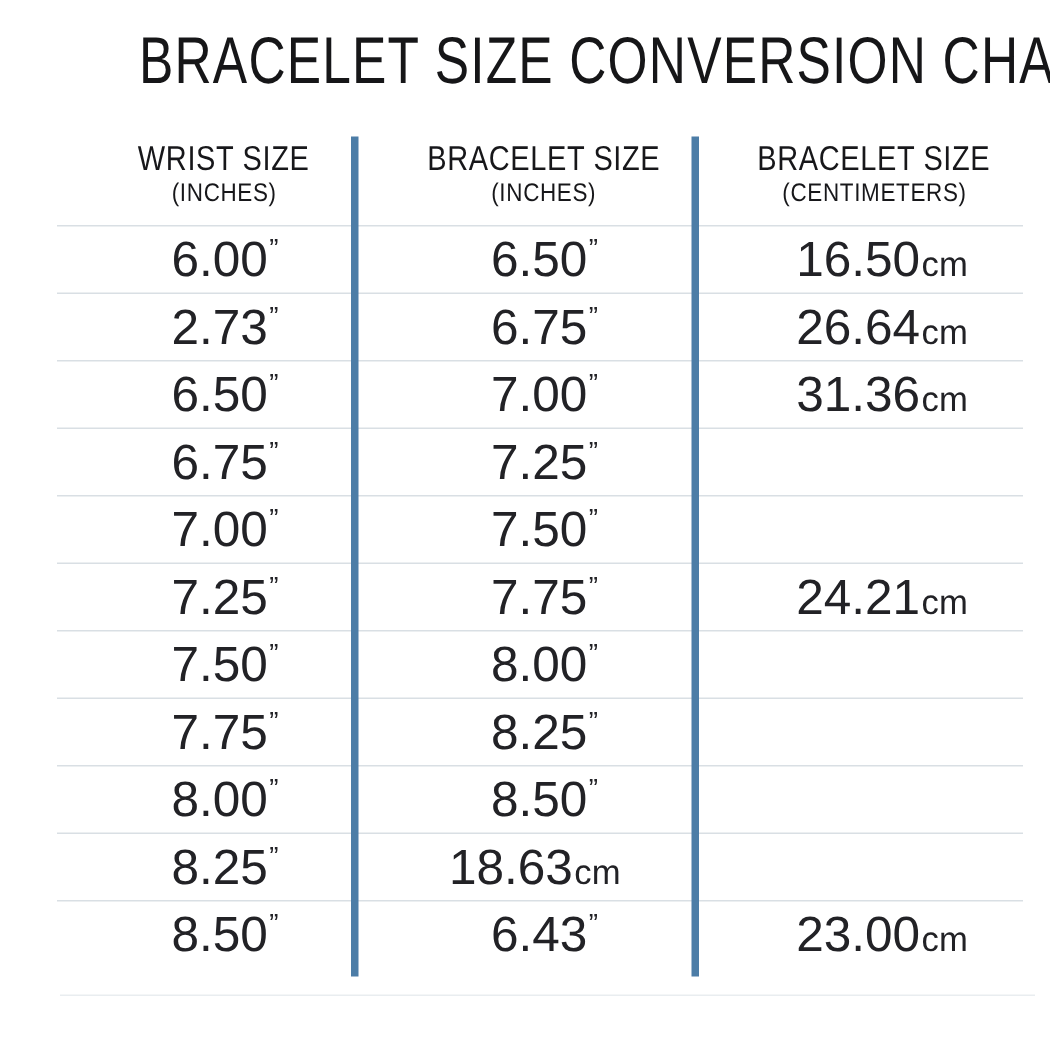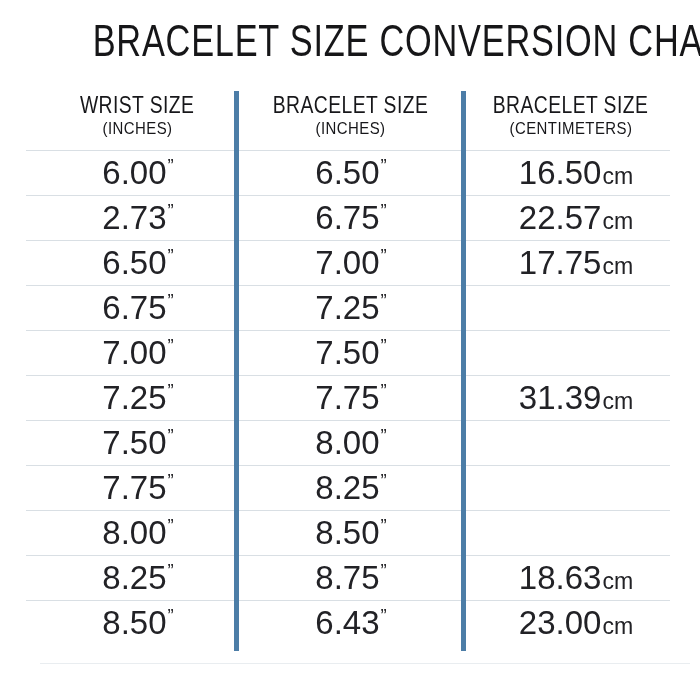--- a/index.html
+++ b/index.html
@@ -26,21 +26,21 @@
     display:inline-block;
     font-size:44px;
     font-weight:400;
     letter-spacing:1px;
     color:#161618;
     transform:scaleX(0.78);
     transform-origin:center;
   }
   .table{
     position:absolute;
-    left:0;top:88px;
+    left:12px;top:88px;
     width:672px;
   }
   .thead,.row{
     display:grid;
     grid-template-columns:237px 227px 236px;
   }
   .thead{height:62px;}
   .th{
     text-align:center;
     padding-top:4px;
@@ -137,63 +137,62 @@
 
       <div class="row">
         <div class="cell c1"><span>6.00</span><span class="unit-in">”</span></div>
         <div class="cell c2"><span>6.50</span><span class="unit-in">”</span></div>
         <div class="cell c3"><span>16.50</span><span class="unit-cm">cm</span></div>
       </div>
 
       <div class="row">
         <div class="cell c1"><span>2.73</span><span class="unit-in">”</span></div>
         <div class="cell c2"><span>6.75</span><span class="unit-in">”</span></div>
-        <div class="cell c3"><span>22.57</span><span class="unit-cm">cm</span></div>
+        <div class="cell c3"><span>26.64</span><span class="unit-cm">cm</span></div>
       </div>
 
       <div class="row">
         <div class="cell c1"><span>6.50</span><span class="unit-in">”</span></div>
         <div class="cell c2"><span>7.00</span><span class="unit-in">”</span></div>
-        <div class="cell c3"><span>17.75</span><span class="unit-cm">cm</span></div>
+        <div class="cell c3"><span>31.36</span><span class="unit-cm">cm</span></div>
       </div>
 
       <div class="row">
         <div class="cell c1"><span>6.75</span><span class="unit-in">”</span></div>
         <div class="cell c2"><span>7.25</span><span class="unit-in">”</span></div>
       </div>
 
       <div class="row">
         <div class="cell c1"><span>7.00</span><span class="unit-in">”</span></div>
         <div class="cell c2"><span>7.50</span><span class="unit-in">”</span></div>
       </div>
 
       <div class="row">
         <div class="cell c1"><span>7.25</span><span class="unit-in">”</span></div>
         <div class="cell c2"><span>7.75</span><span class="unit-in">”</span></div>
-        <div class="cell c3"><span>31.39</span><span class="unit-cm">cm</span></div>
+        <div class="cell c3"><span>24.21</span><span class="unit-cm">cm</span></div>
       </div>
 
       <div class="row">
         <div class="cell c1"><span>7.50</span><span class="unit-in">”</span></div>
         <div class="cell c2"><span>8.00</span><span class="unit-in">”</span></div>
       </div>
 
       <div class="row">
         <div class="cell c1"><span>7.75</span><span class="unit-in">”</span></div>
         <div class="cell c2"><span>8.25</span><span class="unit-in">”</span></div>
       </div>
 
       <div class="row">
         <div class="cell c1"><span>8.00</span><span class="unit-in">”</span></div>
         <div class="cell c2"><span>8.50</span><span class="unit-in">”</span></div>
       </div>
 
       <div class="row">
         <div class="cell c1"><span>8.25</span><span class="unit-in">”</span></div>
-        <div class="cell c2"><span>8.75</span><span class="unit-in">”</span></div>
         <div class="cell c3"><span>18.63</span><span class="unit-cm">cm</span></div>
       </div>
 
       <div class="row">
         <div class="cell c1"><span>8.50</span><span class="unit-in">”</span></div>
         <div class="cell c2"><span>6.43</span><span class="unit-in">”</span></div>
         <div class="cell c3"><span>23.00</span><span class="unit-cm">cm</span></div>
       </div>
 
     </div>

